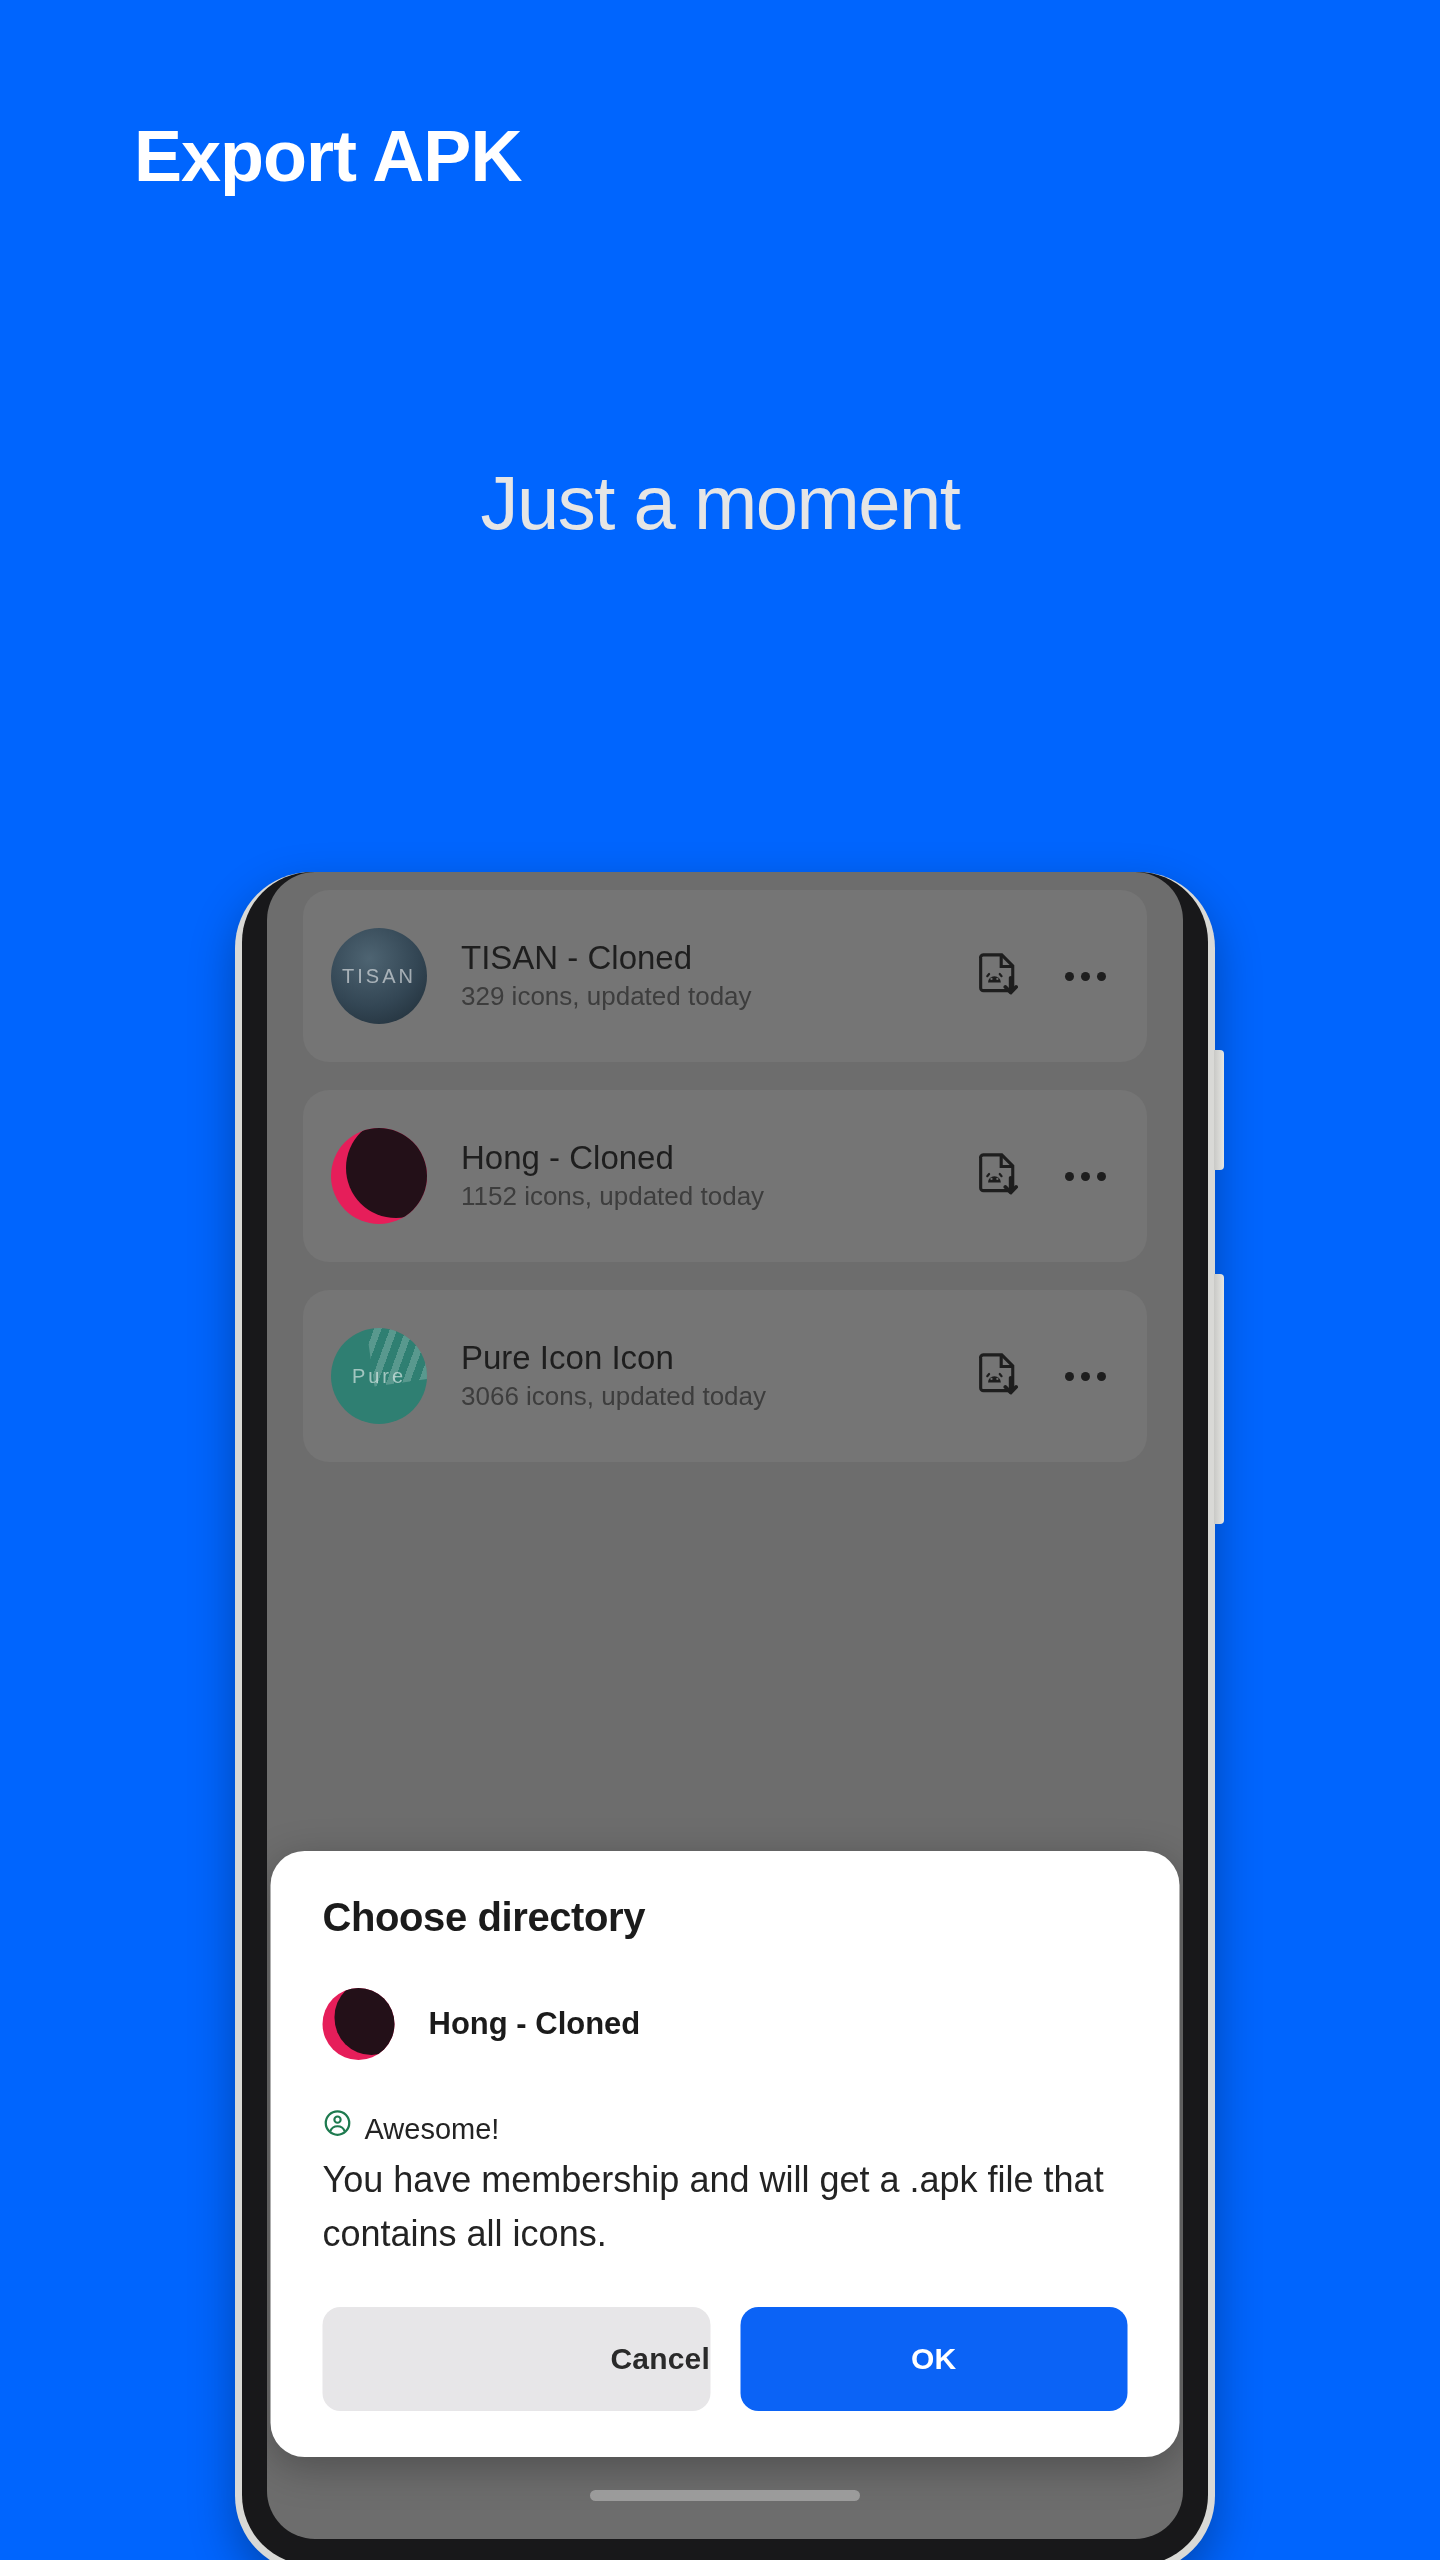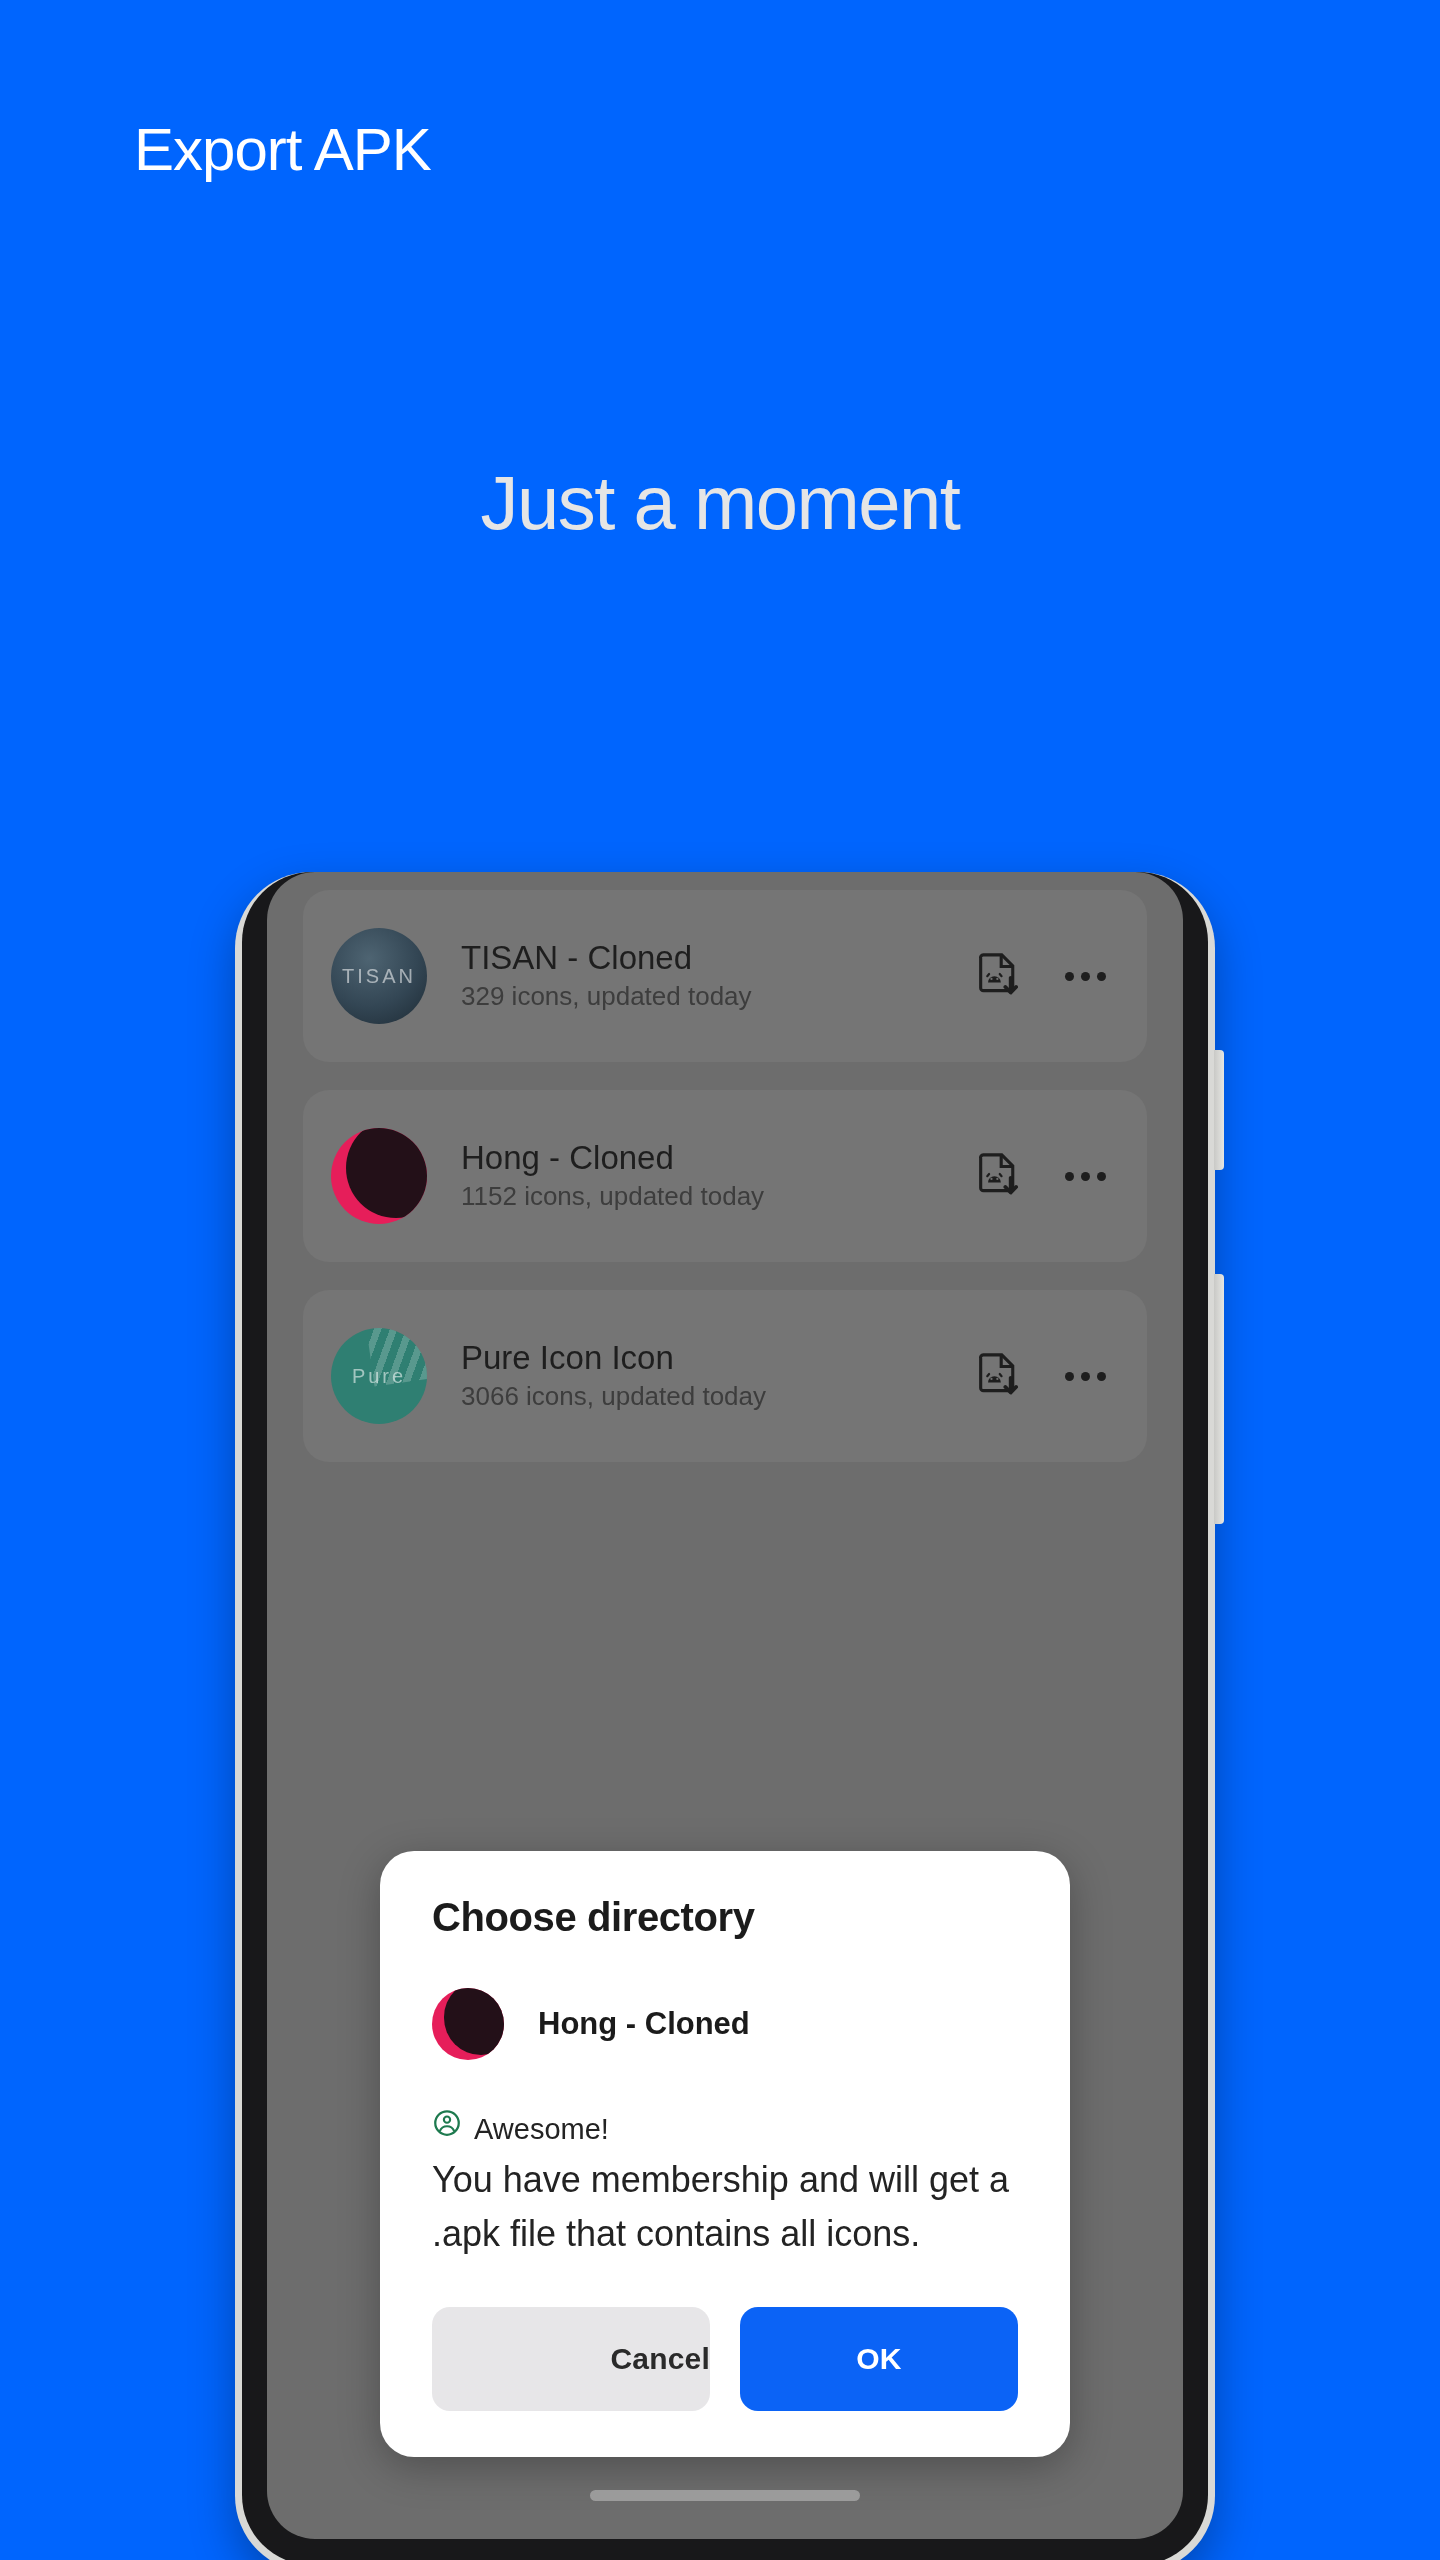--- a/index.html
+++ b/index.html
@@ -14,22 +14,22 @@
     background: #0065fe;
     font-family: "Liberation Sans", sans-serif;
     position: relative;
   }
 
   
   .promo-title {
     position: absolute;
     left: 134px;
     top: 120px;
-    font-size: 60px;
-    font-weight: 400;
+    font-size: 72px;
+    font-weight: 700;
     color: #ffffff;
     letter-spacing: -1px;
     line-height: 1;
     white-space: nowrap;
   }
 
   .promo-subtitle {
     position: absolute;
     left: 0;
     right: 0;
@@ -215,21 +215,21 @@
     background: #1e1e1e;
     display: block;
   }
 
   
   .dialog {
     position: absolute;
     left: 50%;
     transform: translateX(-50%);
     bottom: 82px;
-    width: 690px;
+    width: 909px;
     background: #ffffff;
     border-radius: 34px;
     padding: 44px 52px 46px 52px;
     box-shadow: 0 10px 40px rgba(0,0,0,0.28);
   }
 
   .dialog-title {
     font-size: 40px;
     font-weight: 700;
     color: #1b1b1b;

